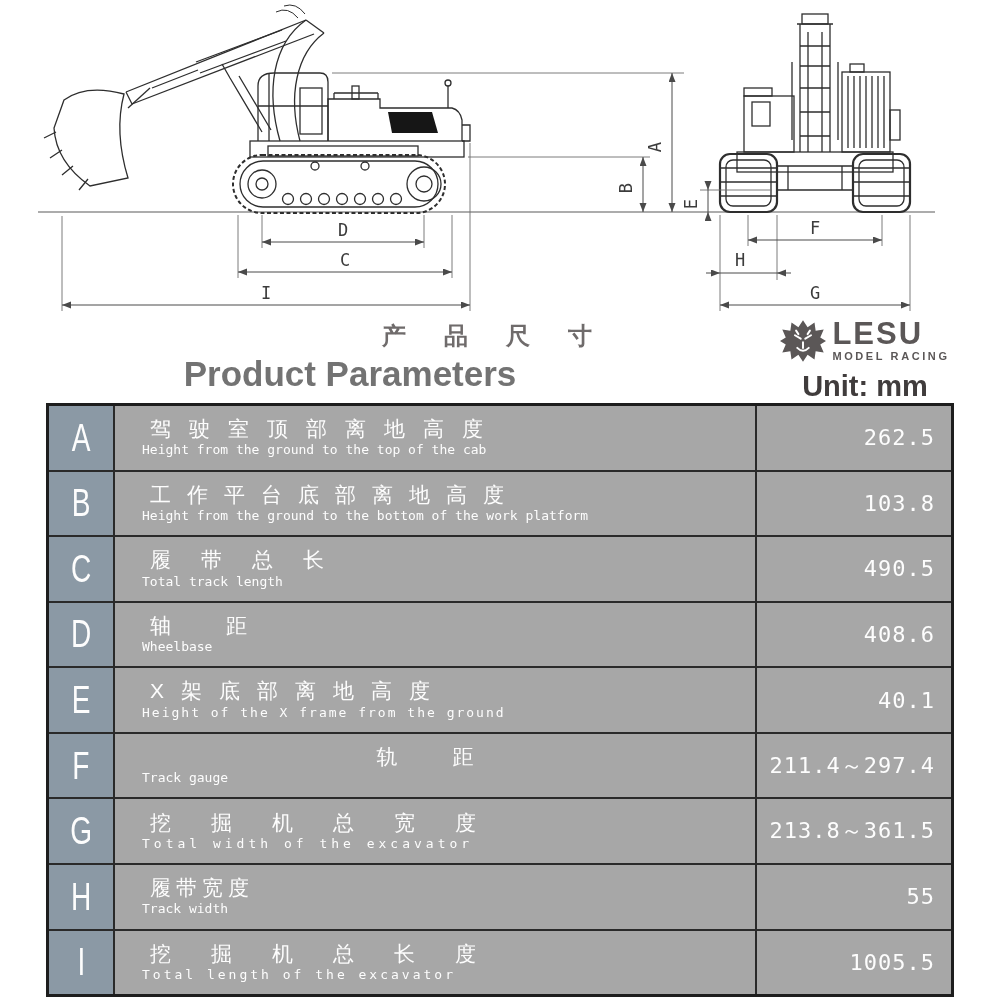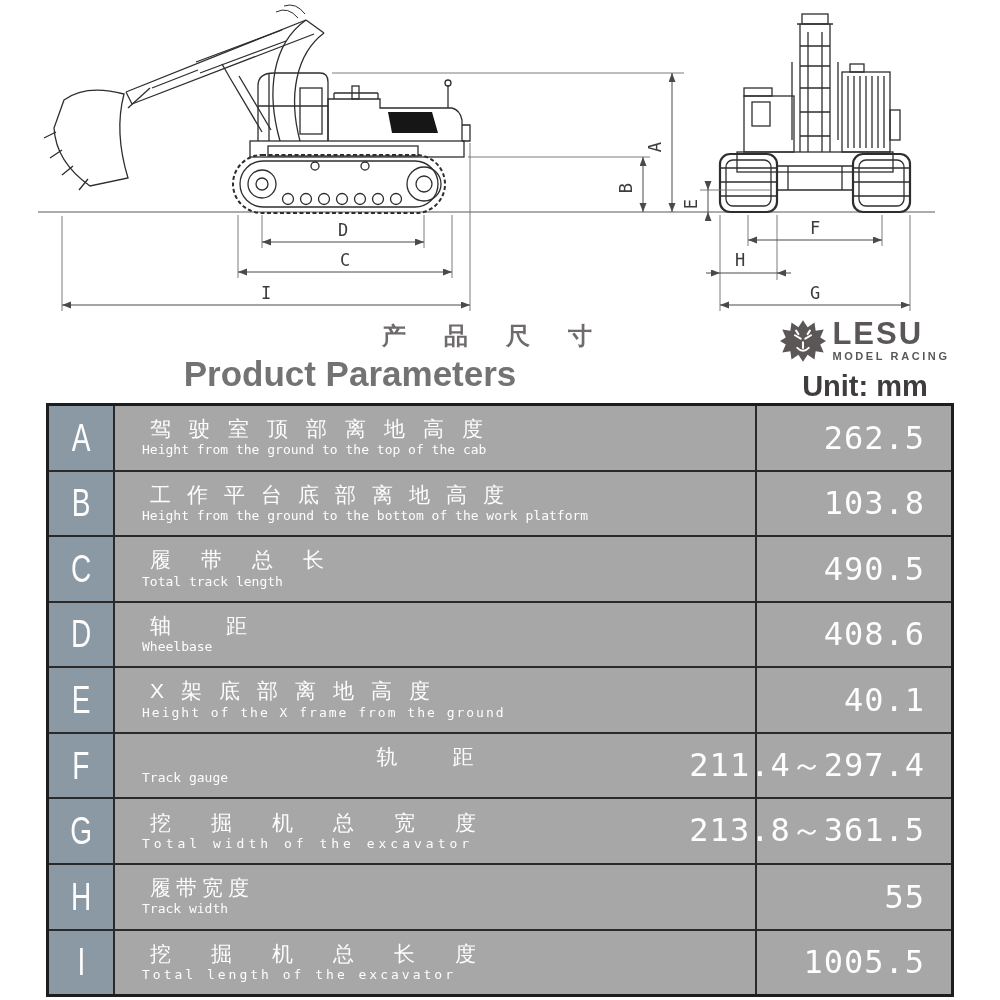--- a/index.html
+++ b/index.html
@@ -39,23 +39,23 @@
   }
   .cell-desc{
     flex:1;border-right:2px solid #2a2a2a;color:#fdfdfd;
     display:flex;flex-direction:column;justify-content:center;
     padding-left:12px;box-sizing:border-box;min-width:0;overflow:hidden;margin-left:15px;
   }
   .desc-cn{font-size:21px;margin-left:8px;white-space:nowrap;line-height:1.25;}
   .desc-en{font-family:"DejaVu Sans Mono", monospace;font-size:13px;white-space:nowrap;line-height:1.3;}
   .cell-value{
     width:194px;flex:none;color:#fdfdfd;
-    font-family:"DejaVu Sans Mono", monospace;font-size:32px;letter-spacing:1px;
+    font-family:"DejaVu Sans Mono", monospace;font-size:22px;letter-spacing:1px;
     display:flex;align-items:center;justify-content:flex-end;
-    padding-right:26px;box-sizing:border-box;white-space:nowrap;
+    padding-right:16px;box-sizing:border-box;white-space:nowrap;
   }
 </style>
 </head>
 <body>
 
 <svg id="diagram" width="1000" height="403" viewBox="0 0 1000 403">
   <defs>
     <marker id="ar" orient="auto-start-reverse" markerWidth="10" markerHeight="8" refX="9" refY="3.5" markerUnits="userSpaceOnUse">
       <path d="M0,0 L9,3.5 L0,7 Z" fill="#4a4a4a"></path>
     </marker>

